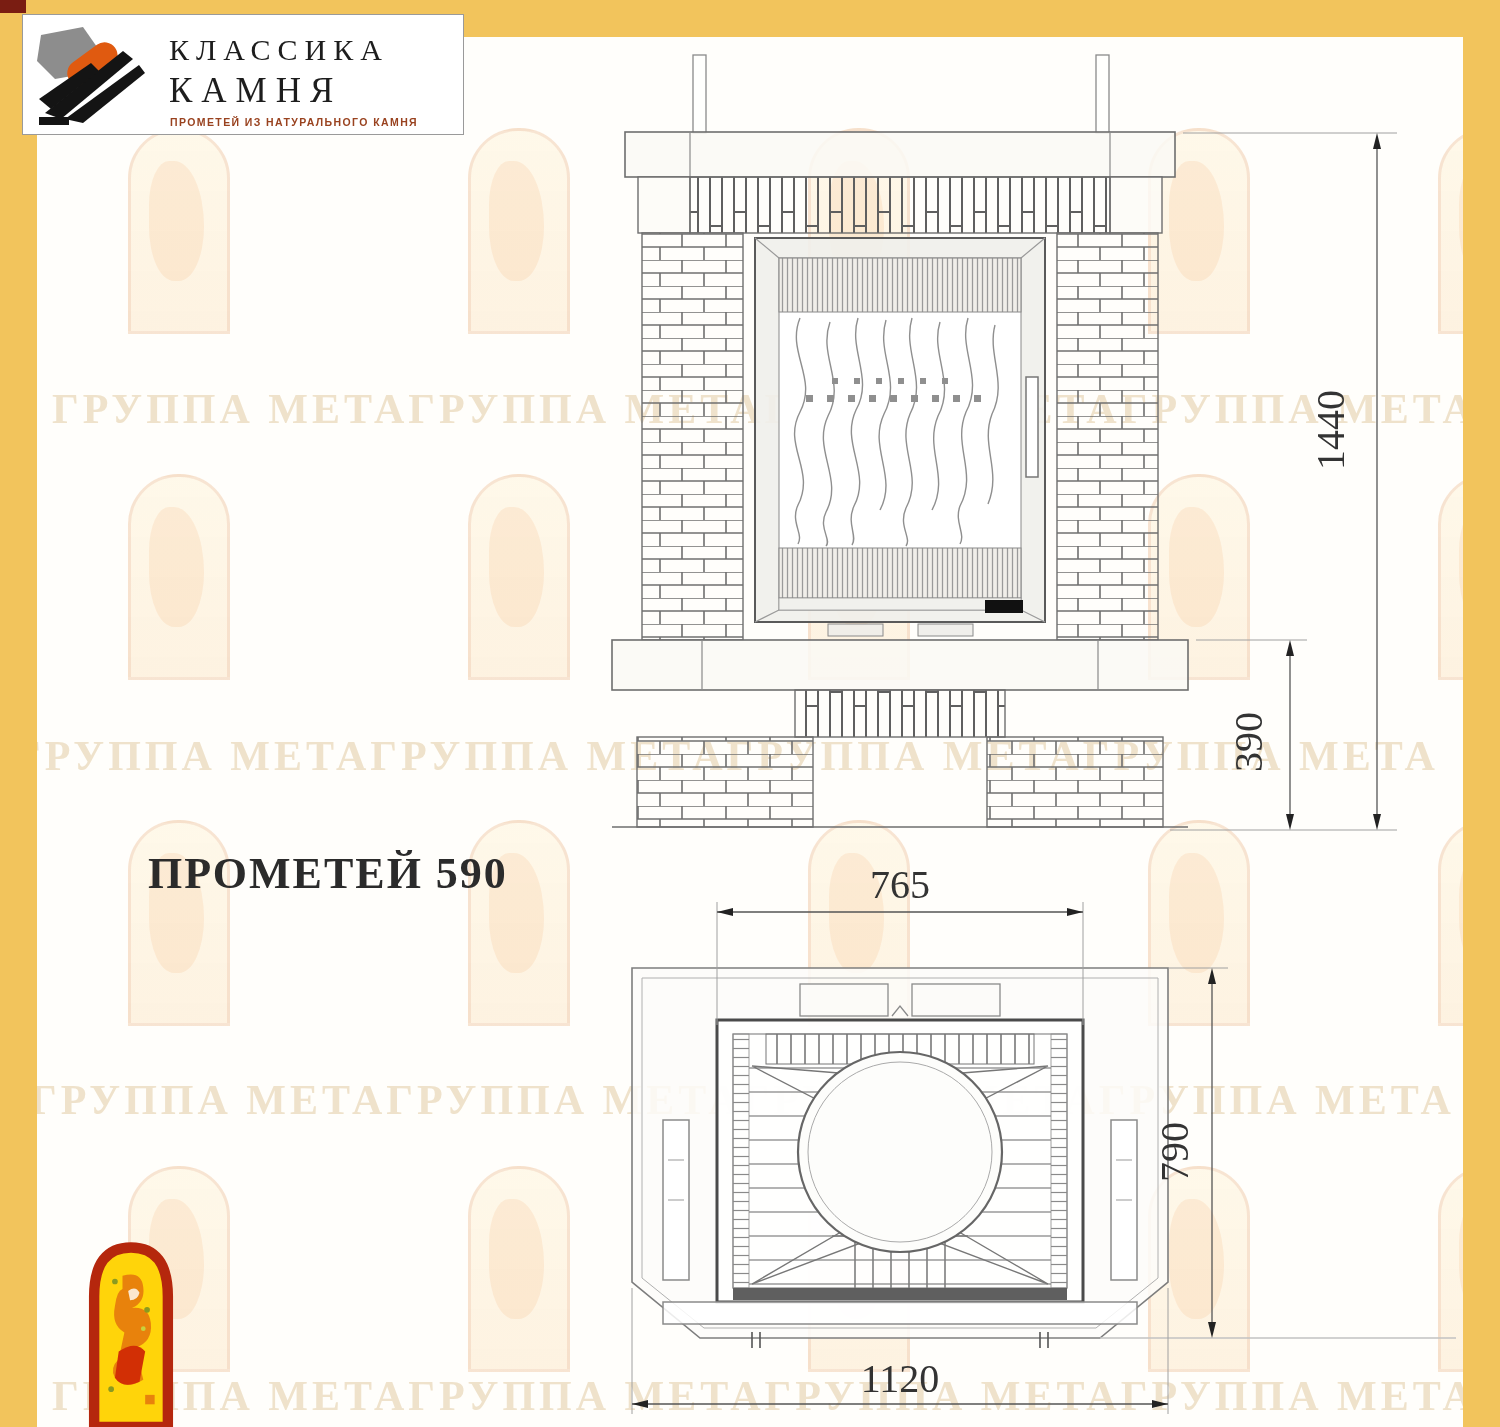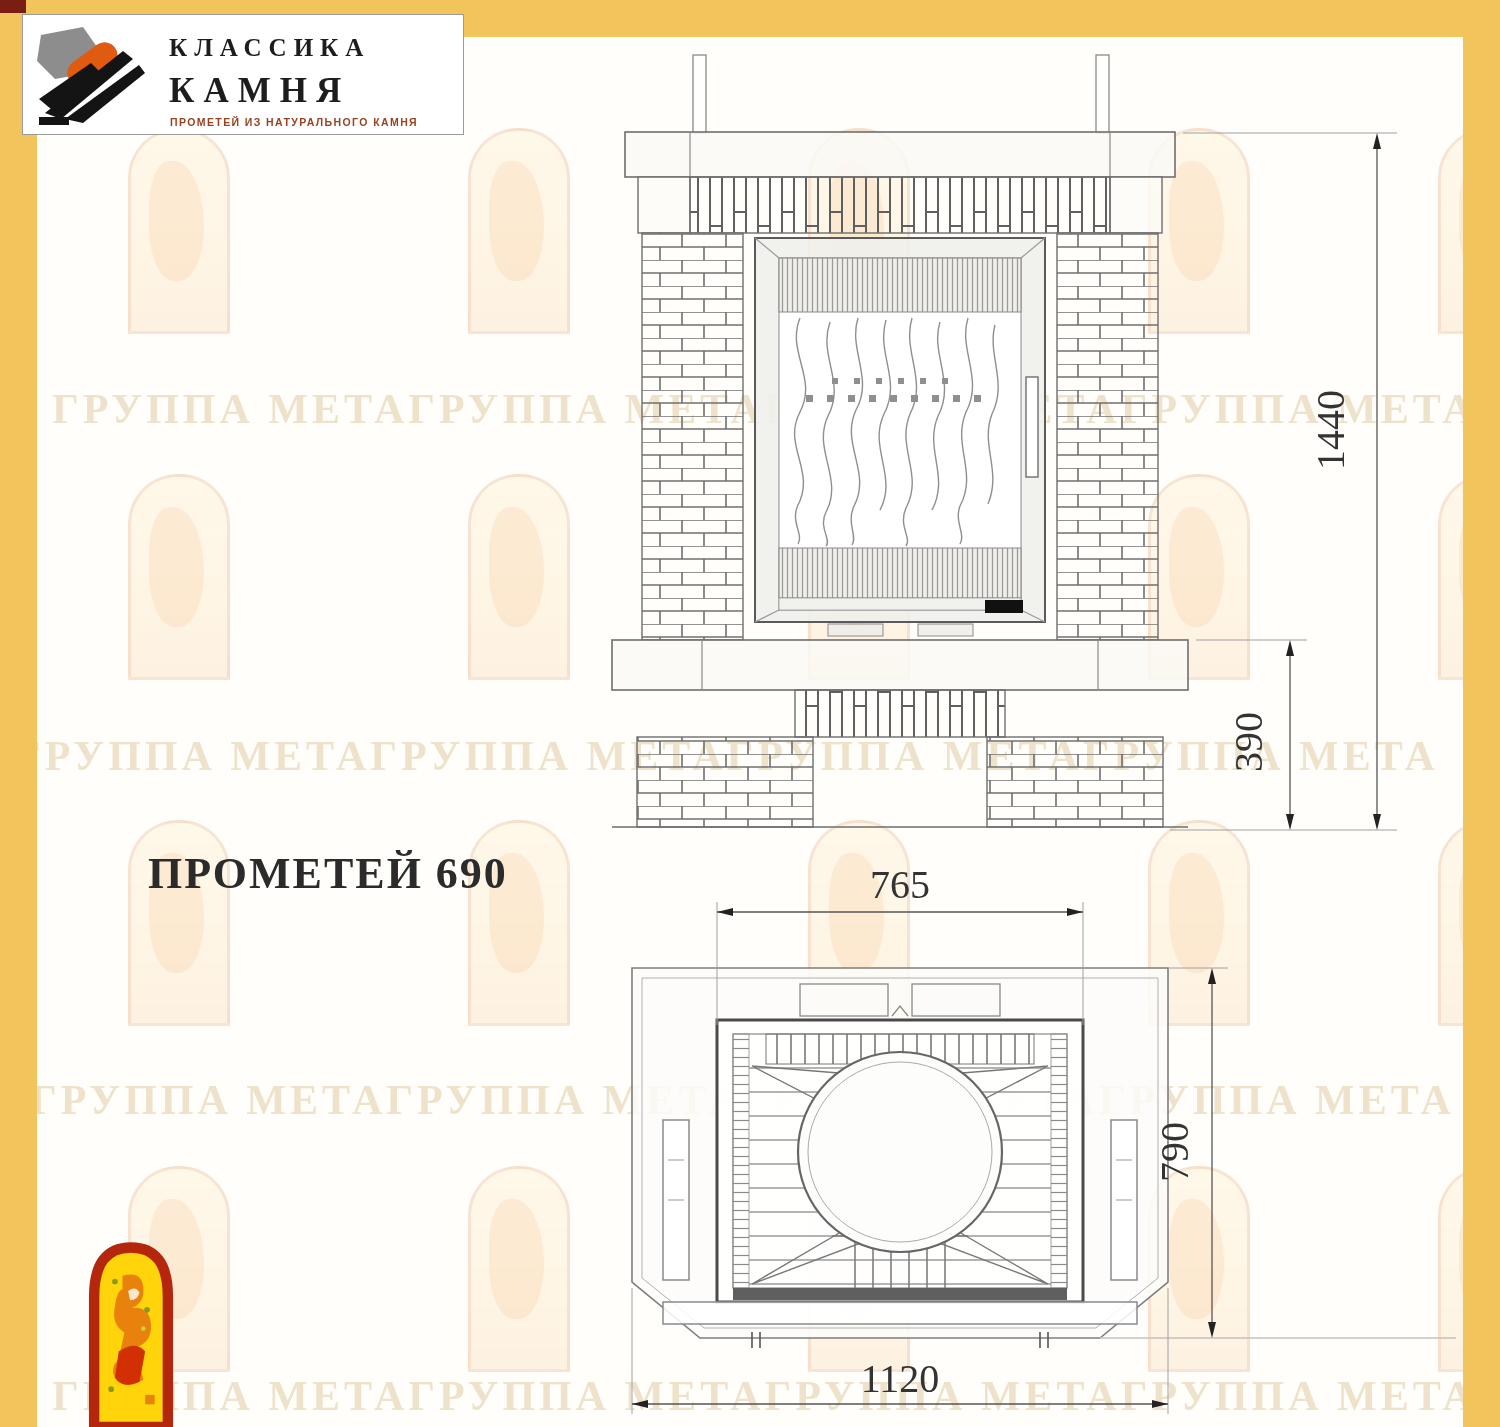--- a/index.html
+++ b/index.html
@@ -33,25 +33,25 @@
   }
 
   
   .logo-box{
     position:absolute;left:22px;top:14px;width:440px;height:119px;
     background:#ffffff;border:1px solid #9a9a9a;z-index:8;
   }
   .logo-graphic{position:absolute;left:8px;top:6px;}
   .logo-title1{
     position:absolute;left:146px;top:20px;
-    font-size:25px;font-weight:bold;letter-spacing:7px;color:#1d1d1d;line-height:1;text-align:center;
+    font-size:30px;font-weight:normal;letter-spacing:7px;color:#1d1d1d;line-height:1;text-align:center;
   }
   .logo-title2{
     position:absolute;left:146px;top:58px;
-    font-size:35px;font-weight:bold;letter-spacing:9px;color:#1d1d1d;line-height:1;
+    font-size:35px;font-weight:normal;letter-spacing:9px;color:#1d1d1d;line-height:1;
   }
   .logo-subtitle{
     position:absolute;left:147px;top:101px;
     font-size:10.5px;font-weight:bold;letter-spacing:1.4px;color:#99421f;
     font-family:"Liberation Sans","DejaVu Sans",sans-serif;
   }
 
   
   .product-title{
     position:absolute;left:148px;top:848px;z-index:4;
@@ -115,21 +115,21 @@
       <path d="M14,92 L92,30 L102,38 L30,98 Z" fill="#141414"></path>
       <path d="M34,98 L108,44 L114,52 L52,102 Z" fill="#141414"></path>
       <path d="M8,78 L60,42 L68,50 L20,88 Z" fill="#141414"></path>
       <rect x="8" y="96" width="30" height="8" fill="#141414"></rect>
     </svg>
     <div class="logo-title1">КЛАССИКА</div>
     <div class="logo-title2">КАМНЯ</div>
     <div class="logo-subtitle">ПРОМЕТЕЙ ИЗ НАТУРАЛЬНОГО КАМНЯ</div>
   </div>
 
-  <div class="product-title">ПРОМЕТЕЙ 690</div>
+  <div class="product-title">ПРОМЕТЕЙ 590</div>
 
   <svg class="front-view" width="900" height="810" viewBox="560 40 900 810">
     <defs>
       <pattern id="bricks" width="44" height="26" patternUnits="userSpaceOnUse">
         <path d="M0,0 H44 M0,13 H44 M22,0 V13 M0,13 V26 M44,13 V26" stroke="#6f6f6f" stroke-width="1.6" fill="none"></path>
       </pattern>
       <pattern id="soldier" width="48" height="60" patternUnits="userSpaceOnUse">
         <path d="M2,0 V60 M14,0 V60 M26,0 V60 M38,0 V60 M14,32 H26 M38,46 H48 M0,46 H2" stroke="#5f5f5f" stroke-width="2" fill="none"></path>
       </pattern>
       <pattern id="grill" width="5" height="12" patternUnits="userSpaceOnUse">

